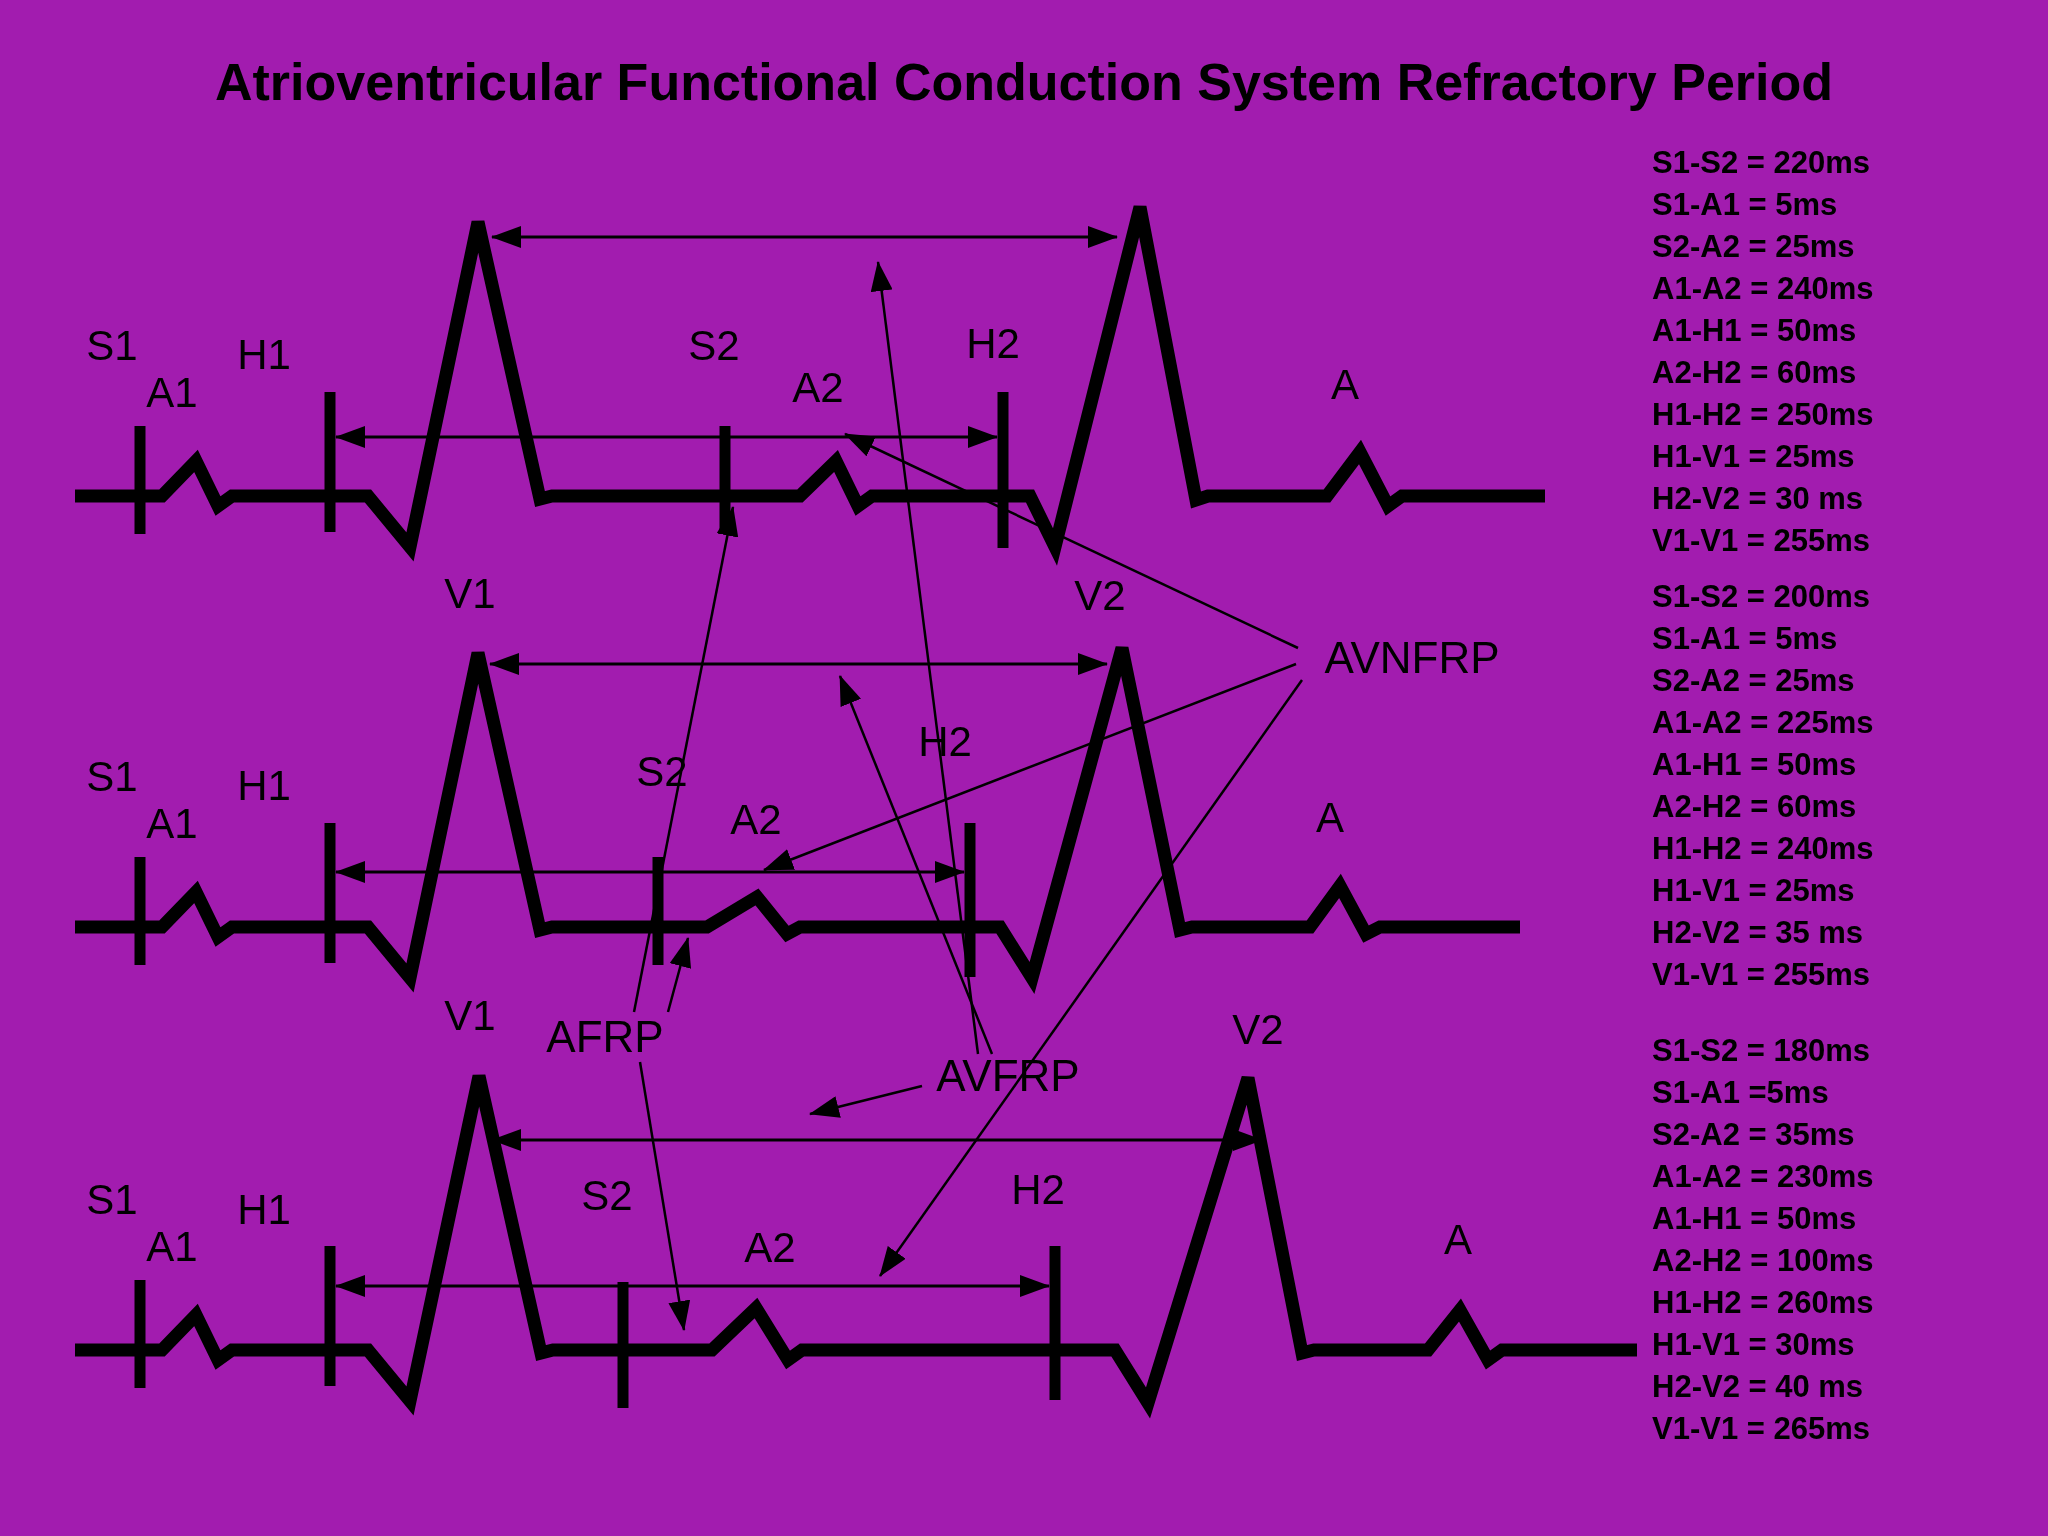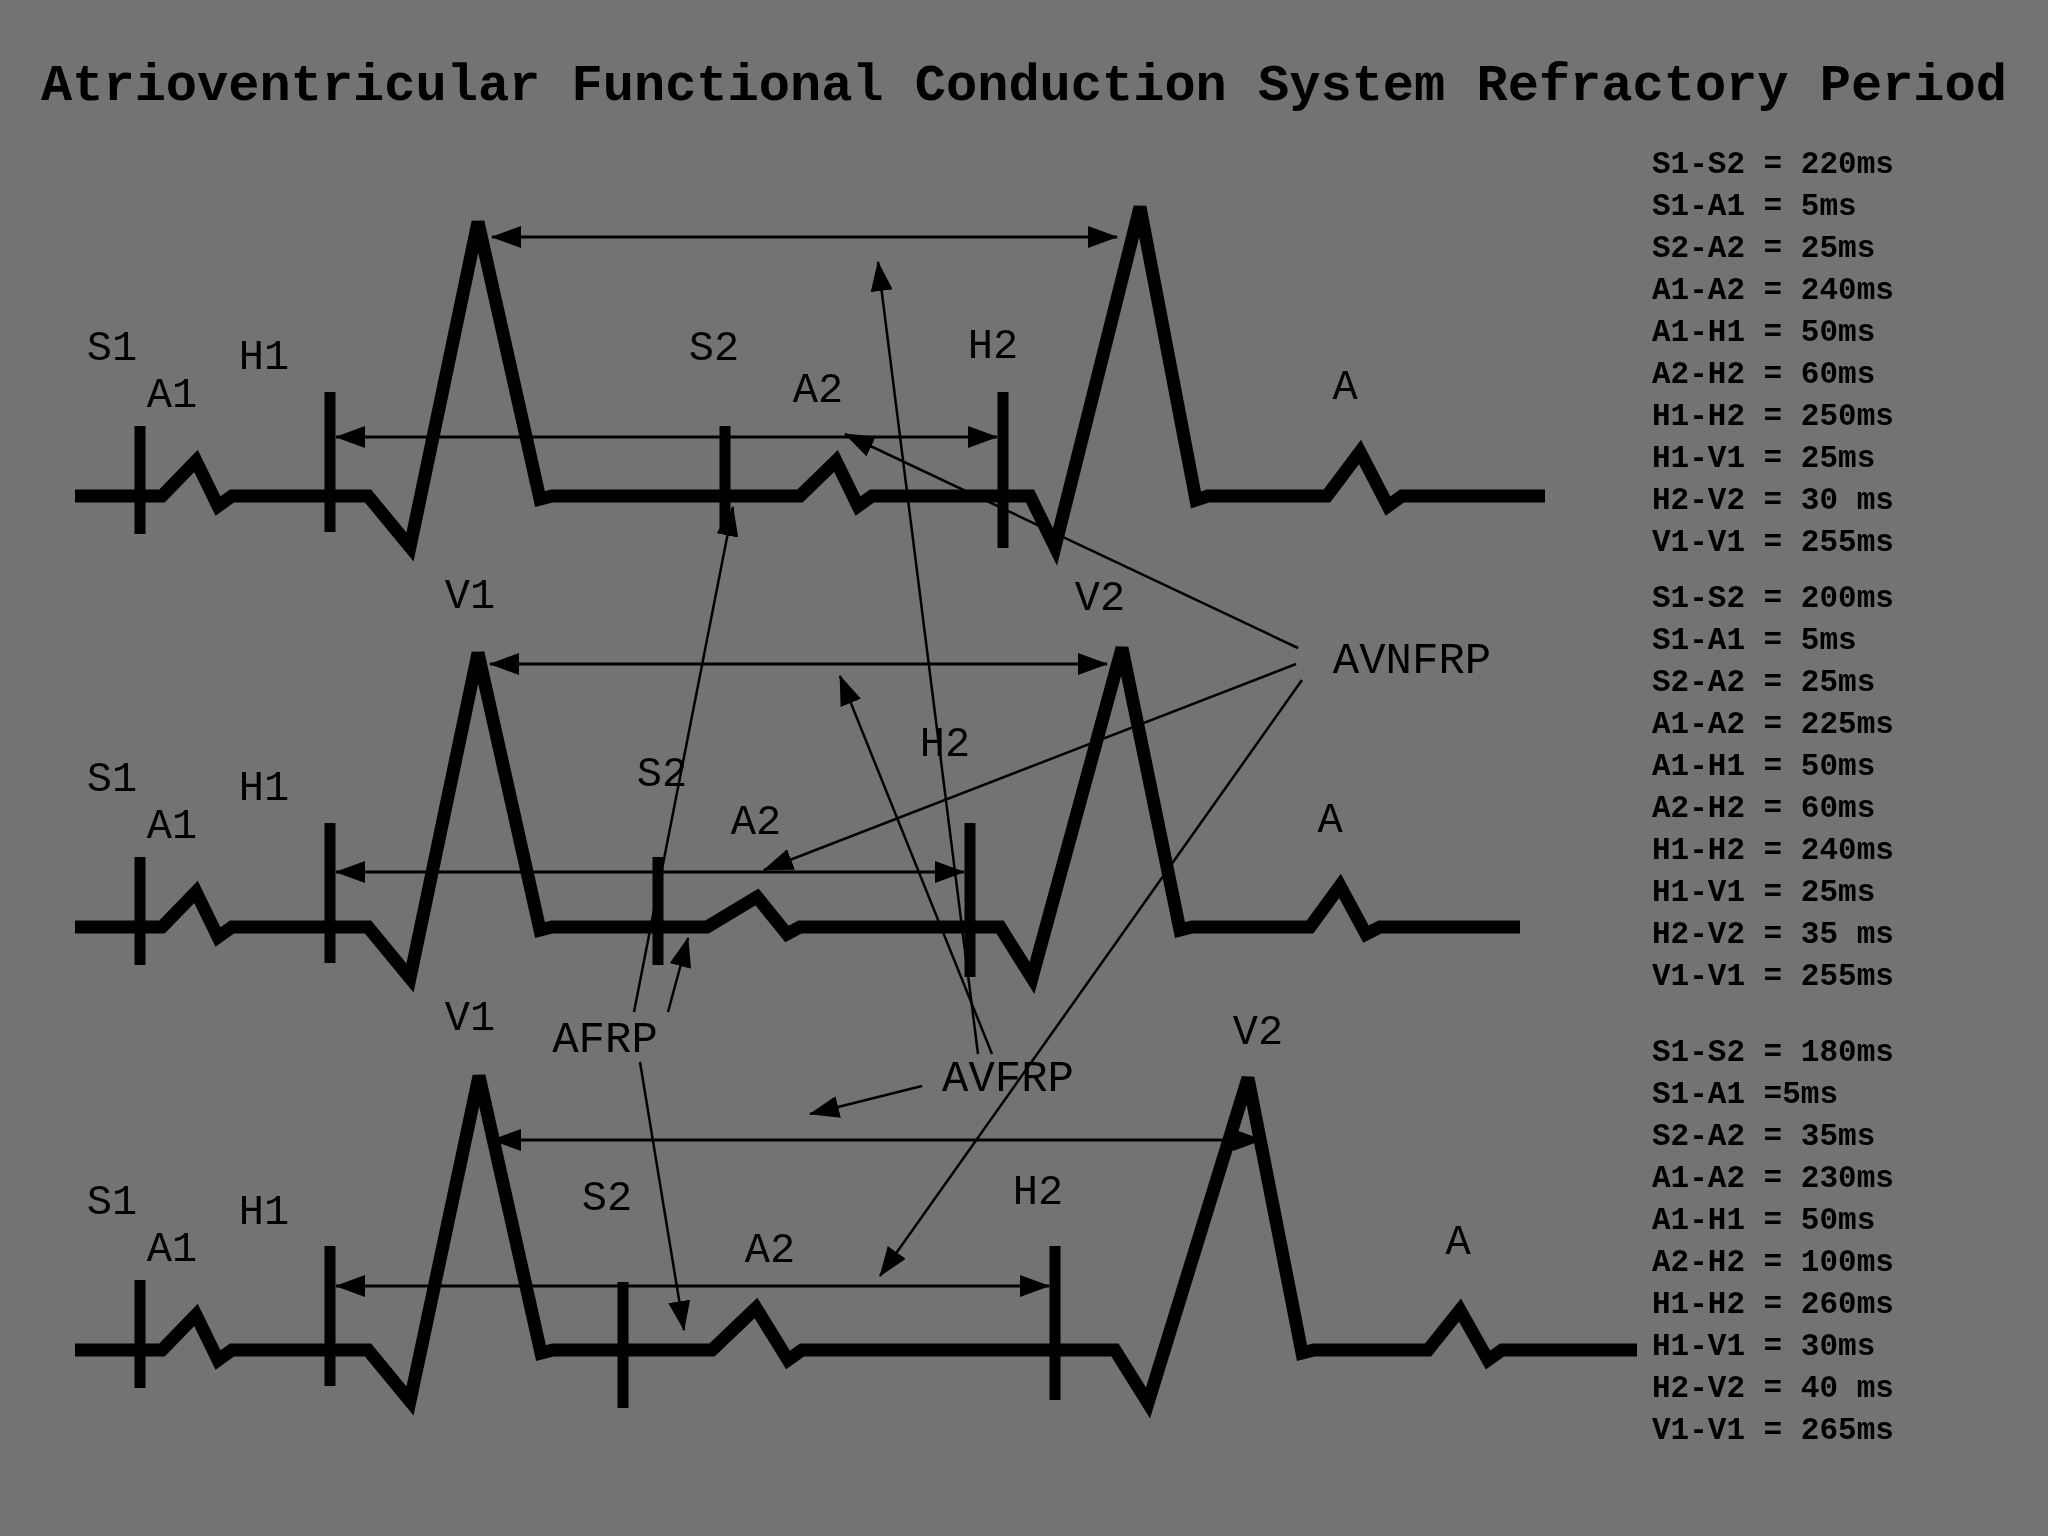--- a/index.html
+++ b/index.html
@@ -1,17 +1,17 @@
 <!DOCTYPE html>
 <html><head>
 <meta charset="utf-8">
 <style>
   html,body{margin:0;padding:0;background:#ffffff;}
-  .page{position:relative;width:2048px;height:1536px;background:#737373;overflow:hidden;
-        font-family:Liberation Mono, monospace;}
+  .page{position:relative;width:2048px;height:1536px;background:#a21caf;overflow:hidden;
+        font-family:Liberation Sans, sans-serif;}
   svg{position:absolute;left:0;top:0;}
   text{fill:#000000;}
   .title{font-size:52px;font-weight:bold;text-anchor:middle;}
   .lbl{font-size:42px;text-anchor:middle;}
   .ann{font-size:44px;text-anchor:middle;}
   .meas{font-size:31px;font-weight:bold;}
   .ecg{fill:none;stroke:#000;stroke-width:13;stroke-linejoin:miter;stroke-linecap:butt;}
   .tick{stroke:#000;stroke-width:11;}
   .ivl{stroke:#000;stroke-width:3;}
   .thin{stroke:#000;stroke-width:2.5;}

